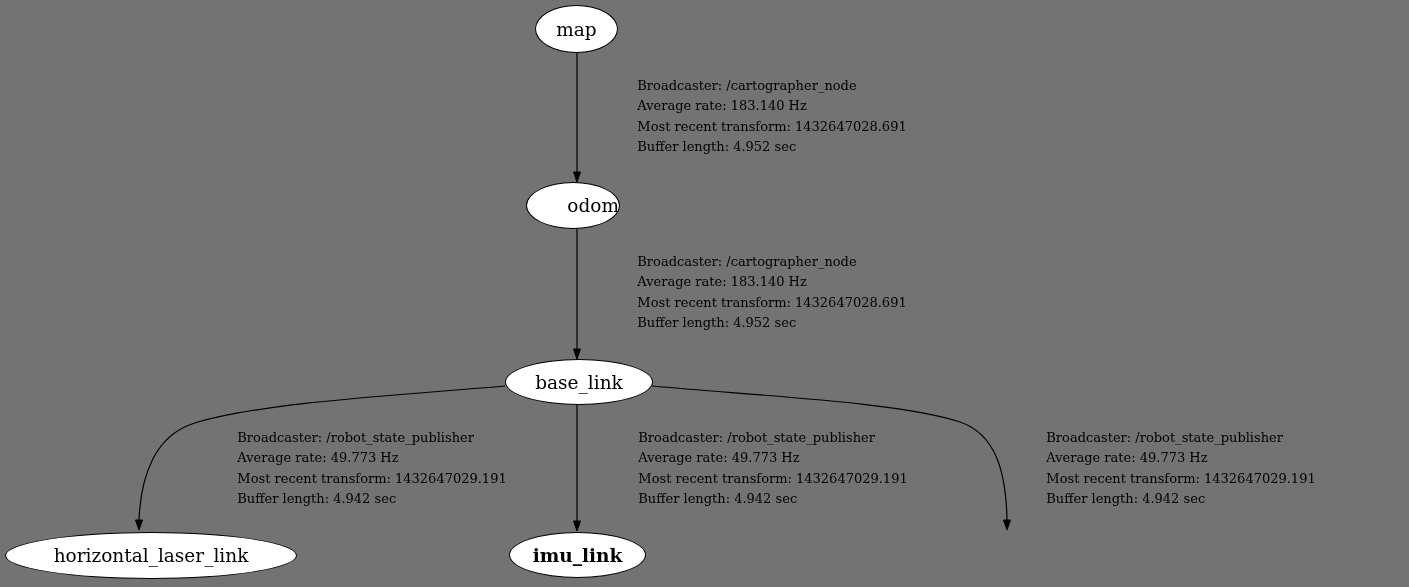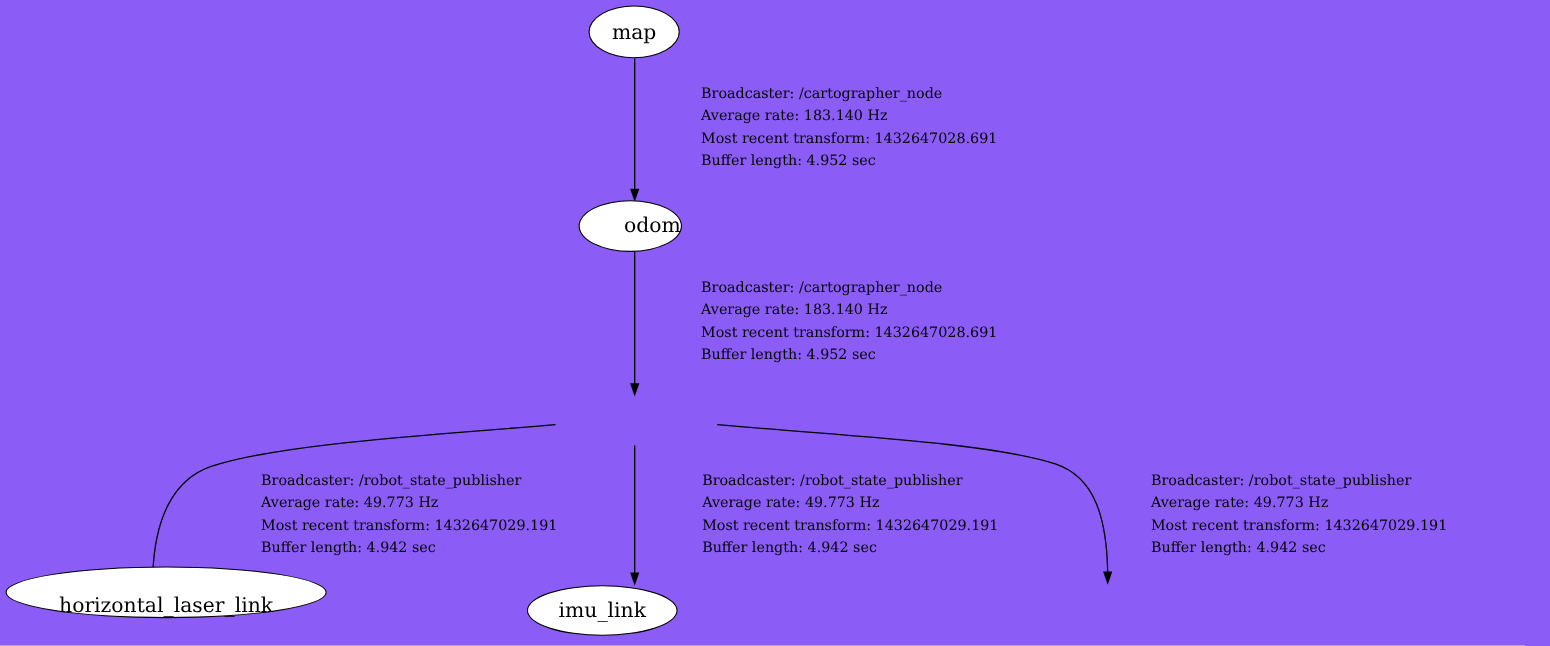--- a/index.html
+++ b/index.html
@@ -4,21 +4,21 @@
 <style>
   html, body {
     margin: 0;
     padding: 0;
     background: #ffffff;
   }
   .canvas {
     position: relative;
     width: 1409px;
     height: 587px;
-    background: #8b5cf6;
+    background: #737373;
     overflow: hidden;
     font-family: "DejaVu Serif", "Liberation Serif", serif;
     color: #000000;
   }
   .edges-svg {
     position: absolute;
     left: 0;
     top: 0;
   }
   .edge-path {
@@ -48,22 +48,22 @@
     transform: translateX(-50%);
     text-align: left;
     font-size: 13px;
     line-height: 20.4px;
     white-space: nowrap;
   }
   
   .n-map                  { left: 535px; top: 5px;   width: 83px;  height: 48px; }
   .n-odom                 { left: 526px; top: 182px; width: 94px;  height: 47px; justify-content: flex-end; }
   .n-base-link            { left: 505px; top: 359px; width: 148px; height: 46px; }
-  .n-horizontal-laser     { left: 5px;   top: 515px; width: 292px; height: 47px; align-items: flex-end; }
-  .n-imu-link             { left: 479px; top: 532px; width: 137px; height: 46px; }
+  .n-horizontal-laser     { left: 5px;   top: 532px; width: 292px; height: 47px; }
+  .n-imu-link             { left: 509px; top: 532px; width: 137px; height: 46px; font-weight: bold; }
   .n-vertical-laser       { left: 873px; top: 532px; width: 264px; height: 47px; }
   
   .l-map-odom             { left: 772px;  top: 76px; }
   .l-odom-base            { left: 772px;  top: 252px; }
   .l-base-horizontal      { left: 372px;  top: 428px; }
   .l-base-imu             { left: 773px;  top: 428px; }
   .l-base-vertical        { left: 1181px; top: 428px; }
 </style>
 </head>
 <body>
@@ -86,20 +86,23 @@
 
     <path class="edge-path" d="M 652 386 C 760 396, 900 402, 960 422 C 995 434, 1006 470, 1007 520"></path>
     <polygon class="arrowhead" points="1007,530 1003.5,520 1010.5,520"></polygon>
   </svg>
 
   <div class="node n-map">
     <span>map</span>
   </div>
   <div class="node n-odom">
     <span>odom</span>
+  </div>
+  <div class="node n-base-link">
+    <span>base_link</span>
   </div>
   <div class="node n-horizontal-laser">
     <span>horizontal_laser_link</span>
   </div>
   <div class="node n-imu-link">
     <span>imu_link</span>
   </div>
 
   <div class="edge-label l-map-odom">
     <div>Broadcaster: /cartographer_node</div>

